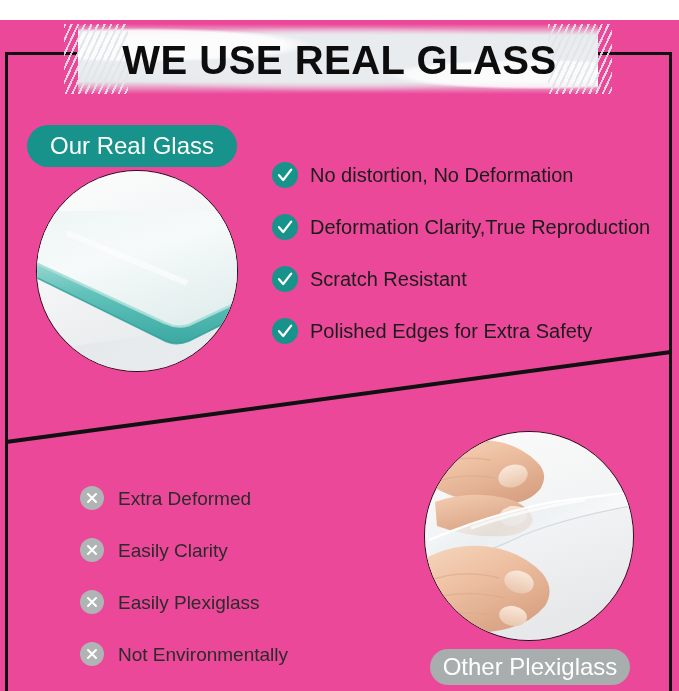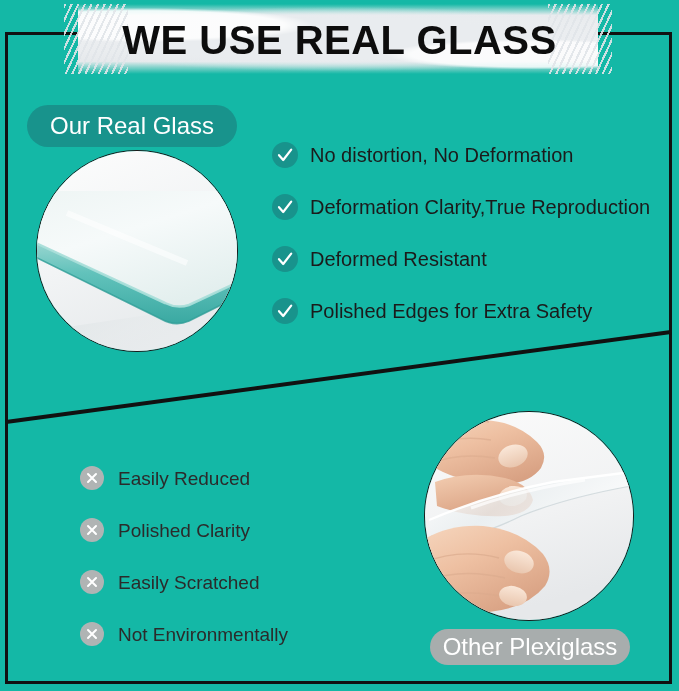--- a/index.html
+++ b/index.html
@@ -1,19 +1,19 @@
 <!DOCTYPE html>
 <html><head>
 <meta charset="utf-8">
 <style>
   html,body{margin:0;padding:0;background:#ffffff;}
   body{width:679px;height:691px;position:relative;overflow:hidden;
        font-family:"Liberation Sans","DejaVu Sans",sans-serif;}
 
-  .canvas{position:absolute;inset:0;background:#14b8a6;}
+  .canvas{position:absolute;inset:0;background:#ec4899;margin-top:20px;}
 
   
   .frame{position:absolute;left:5px;top:32px;width:667px;height:652px;
          border:3px solid #111111;box-sizing:border-box;}
 
   
   .diagonal{position:absolute;left:0;top:0;width:679px;height:691px;
             pointer-events:none;}
 
   
@@ -131,21 +131,21 @@
       </span>
       <span class="row-text">Deformation Clarity,True Reproduction</span>
     </div>
 
     <div class="row">
       <span class="bullet-icon" style="background:#18938c;">
         <svg viewBox="0 0 26 26" width="26" height="26" xmlns="http://www.w3.org/2000/svg">
           <path d="M7 13.2 L11.2 18 L19.2 7.6" fill="none" stroke="#ffffff" stroke-width="2.2" stroke-linecap="round" stroke-linejoin="round"></path>
         </svg>
       </span>
-      <span class="row-text">Deformed Resistant</span>
+      <span class="row-text">Scratch Resistant</span>
     </div>
 
     <div class="row">
       <span class="bullet-icon" style="background:#18938c;">
         <svg viewBox="0 0 26 26" width="26" height="26" xmlns="http://www.w3.org/2000/svg">
           <path d="M7 13.2 L11.2 18 L19.2 7.6" fill="none" stroke="#ffffff" stroke-width="2.2" stroke-linecap="round" stroke-linejoin="round"></path>
         </svg>
       </span>
       <span class="row-text">Polished Edges for Extra Safety</span>
     </div>
@@ -153,39 +153,39 @@
   </div>
 
   <div class="list list-bad">
 
     <div class="row row-bad">
       <span class="bullet-icon bullet-bad" style="background:#b0b4b4;">
         <svg viewBox="0 0 24 24" width="24" height="24" xmlns="http://www.w3.org/2000/svg">
           <path d="M8 8 L16 16 M16 8 L8 16" fill="none" stroke="#ffffff" stroke-width="2" stroke-linecap="round"></path>
         </svg>
       </span>
-      <span class="row-text row-text-bad">Easily Reduced</span>
-    </div>
-
-    <div class="row row-bad">
-      <span class="bullet-icon bullet-bad" style="background:#b0b4b4;">
-        <svg viewBox="0 0 24 24" width="24" height="24" xmlns="http://www.w3.org/2000/svg">
-          <path d="M8 8 L16 16 M16 8 L8 16" fill="none" stroke="#ffffff" stroke-width="2" stroke-linecap="round"></path>
-        </svg>
-      </span>
-      <span class="row-text row-text-bad">Polished Clarity</span>
-    </div>
-
-    <div class="row row-bad">
-      <span class="bullet-icon bullet-bad" style="background:#b0b4b4;">
-        <svg viewBox="0 0 24 24" width="24" height="24" xmlns="http://www.w3.org/2000/svg">
-          <path d="M8 8 L16 16 M16 8 L8 16" fill="none" stroke="#ffffff" stroke-width="2" stroke-linecap="round"></path>
-        </svg>
-      </span>
-      <span class="row-text row-text-bad">Easily Scratched</span>
+      <span class="row-text row-text-bad">Extra Deformed</span>
+    </div>
+
+    <div class="row row-bad">
+      <span class="bullet-icon bullet-bad" style="background:#b0b4b4;">
+        <svg viewBox="0 0 24 24" width="24" height="24" xmlns="http://www.w3.org/2000/svg">
+          <path d="M8 8 L16 16 M16 8 L8 16" fill="none" stroke="#ffffff" stroke-width="2" stroke-linecap="round"></path>
+        </svg>
+      </span>
+      <span class="row-text row-text-bad">Easily Clarity</span>
+    </div>
+
+    <div class="row row-bad">
+      <span class="bullet-icon bullet-bad" style="background:#b0b4b4;">
+        <svg viewBox="0 0 24 24" width="24" height="24" xmlns="http://www.w3.org/2000/svg">
+          <path d="M8 8 L16 16 M16 8 L8 16" fill="none" stroke="#ffffff" stroke-width="2" stroke-linecap="round"></path>
+        </svg>
+      </span>
+      <span class="row-text row-text-bad">Easily Plexiglass</span>
     </div>
 
     <div class="row row-bad">
       <span class="bullet-icon bullet-bad" style="background:#b0b4b4;">
         <svg viewBox="0 0 24 24" width="24" height="24" xmlns="http://www.w3.org/2000/svg">
           <path d="M8 8 L16 16 M16 8 L8 16" fill="none" stroke="#ffffff" stroke-width="2" stroke-linecap="round"></path>
         </svg>
       </span>
       <span class="row-text row-text-bad">Not Environmentally</span>
     </div>

